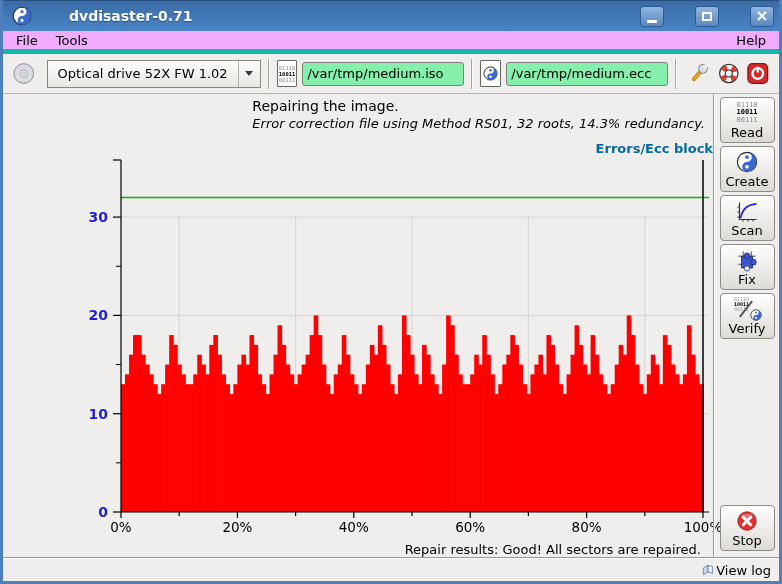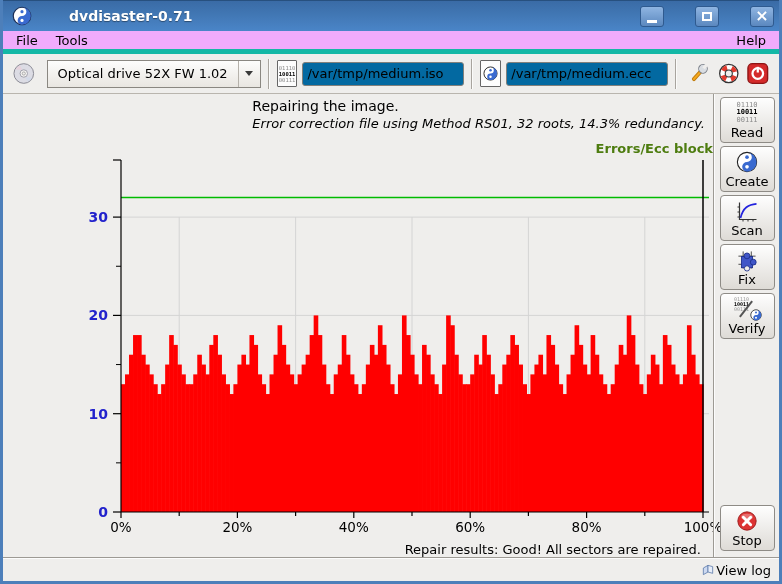--- a/index.html
+++ b/index.html
@@ -35,41 +35,41 @@
              border-bottom:1px solid #b9b5ae; background:#efeeec; }
   .tsep { width:2px; height:30px; border-left:1px solid #a8a49e; border-right:1px solid #fbfbfa;
           margin:0 7px; }
   .combo { display:flex; align-items:center; height:28px; border:1px solid #8a8781; border-radius:0;
            background:linear-gradient(180deg,#fdfdfc,#e9e6e1); margin-left:8px; }
   .combo-text { padding:0 10px; white-space:nowrap; }
   .combo-arrow-box { width:22px; height:100%; border-left:1px solid #b5b1aa; display:flex;
                      align-items:center; justify-content:center; }
   .arrow-down { width:0; height:0; border-left:4px solid transparent; border-right:4px solid transparent;
                 border-top:5px solid #3a3a3a; }
-  .tb-input { width:162px; height:24px; border:1px solid #82807b; border-radius:3px; background:#0369a1;
+  .tb-input { width:162px; height:24px; border:1px solid #82807b; border-radius:3px; background:#86efac;
               font-family:"DejaVu Sans","Liberation Sans",sans-serif; font-size:13px; padding:0 4px;
               margin-left:5px; }
   .doc-icon { width:22px; height:27px; background:#fdfdfd; border:1px solid #666; border-radius:1px;
               display:flex; flex-direction:column; align-items:center; justify-content:center;
               overflow:hidden; }
   .tool-ic { width:25px; height:25px; margin:0 3px; }
   .brow  { font-family:"DejaVu Sans Mono","Liberation Mono",monospace; font-size:7px; line-height:7.5px; color:#8a8a8a; }
   .brow.mid { color:#000; font-weight:bold; }
   .doc-icon .brow { font-size:5.5px; line-height:6px; }
   .doc-icon .brow.mid { font-size:5.5px; }
 
   
   .main-row { flex:1; display:flex; min-height:0; }
   .left-col { flex:1; display:flex; flex-direction:column; min-width:0;align-items:flex-end; }
   .heading-block { padding:4px 8px 3px 8px; }
   .h-line1 { font-size:14px; }
   .h-line2 { font-size:13px; font-style:italic; padding-top:2px; }
   .hsep { height:2px; border-top:1px solid #9d9a94; border-bottom:1px solid #fcfcfc; }
   .vsep { width:2px; border-left:1px solid #9d9a94; border-right:1px solid #fcfcfc; }
-  .chart-title { color:#4d7c0f; font-weight:bold; font-size:13px; padding:5px 0 0 8px; height:22px; }
+  .chart-title { color:#0369a1; font-weight:bold; font-size:13px; padding:5px 0 0 8px; height:22px; }
   .chart-svg { display:block; overflow:visible; }
   svg text { font-family:"DejaVu Sans","Liberation Sans",sans-serif; }
   .result-text { padding:2px 12px 0 8px; font-size:13px; }
 
   
   .sidebar { flex:0 0 64px; display:flex; flex-direction:column; align-items:center;
              padding:3px 0 6px 0; gap:3px; }
   .side-btn { width:55px; border:1px solid #8e8b86; border-radius:4px;
               background:linear-gradient(180deg,#fefefe,#dedbd6);
               box-shadow:inset 0 1px 0 #fff; display:flex; flex-direction:column; align-items:center;

